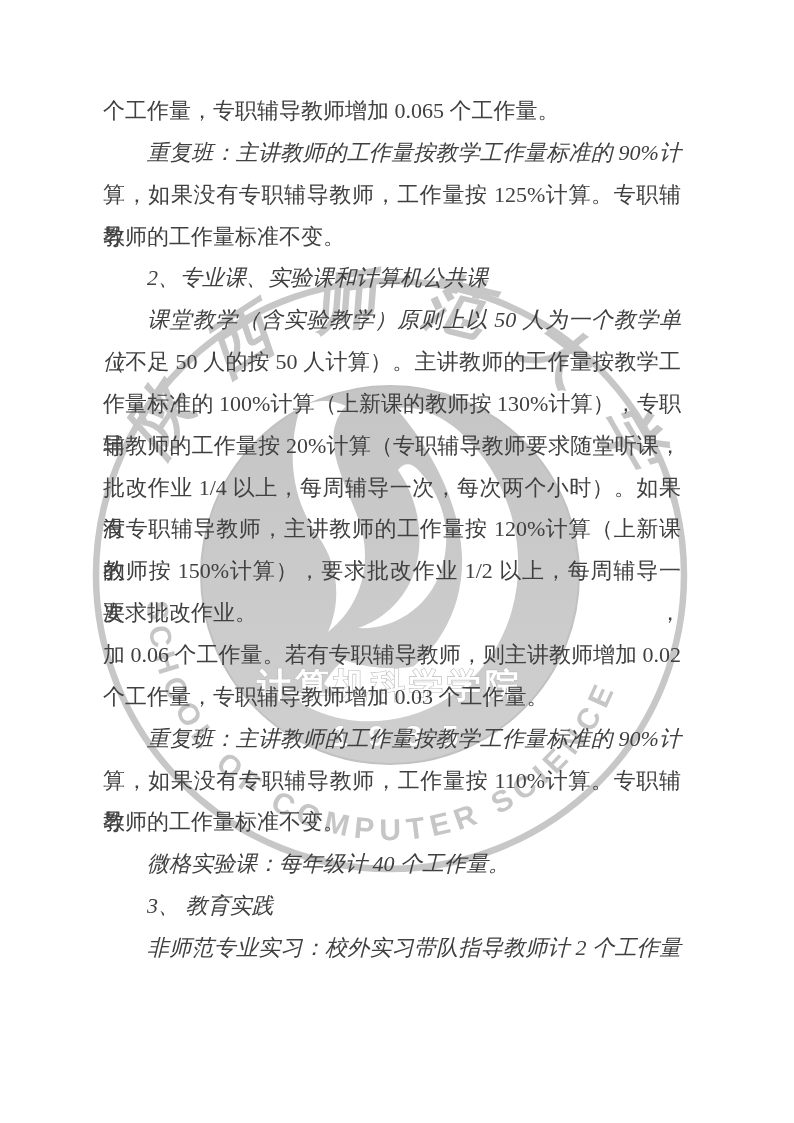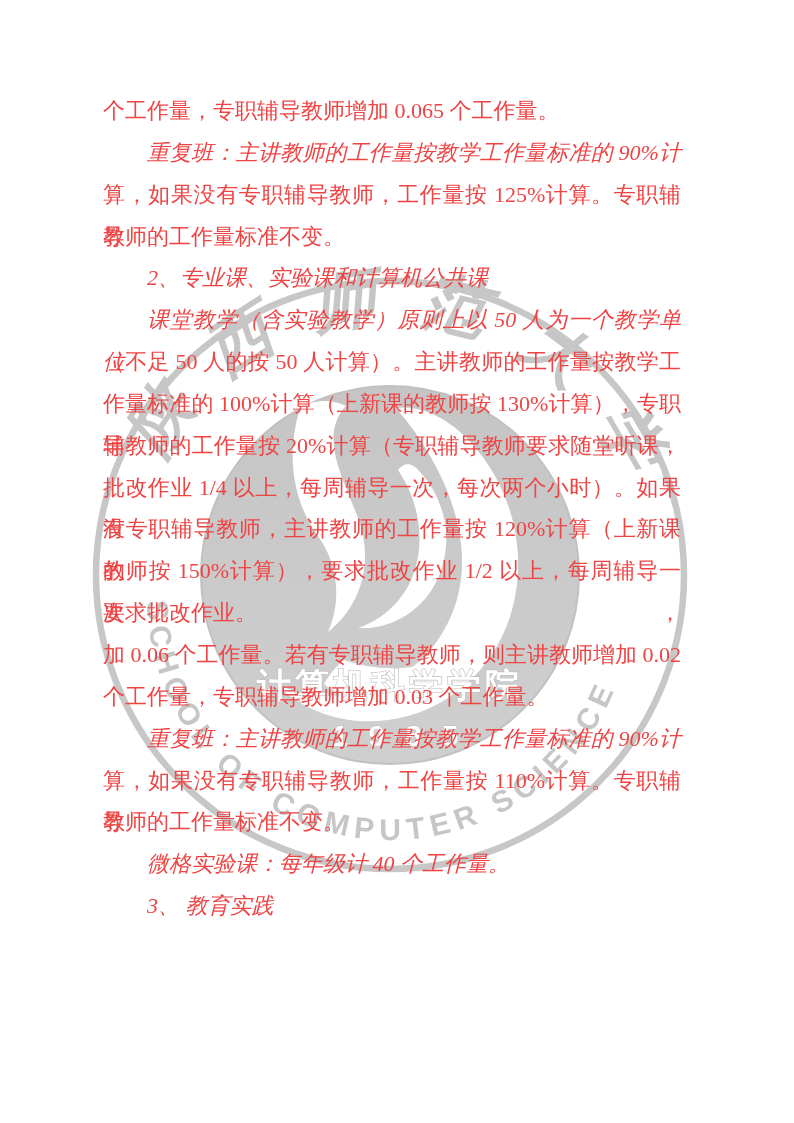--- a/index.html
+++ b/index.html
@@ -26,21 +26,21 @@
     font-size:34px;font-weight:bold;letter-spacing:4px;fill:#ffffff;
     stroke:#bdbdbd;stroke-width:1.2;paint-order:stroke fill;text-anchor:middle;
   }
   .year{
     font-family:"Liberation Sans","DejaVu Sans",sans-serif;
     font-size:30px;font-weight:bold;letter-spacing:20px;fill:#ffffff;
     stroke:#bdbdbd;stroke-width:1;paint-order:stroke fill;text-anchor:middle;
   }
   .textblock{
     position:absolute;left:103px;top:90px;width:578px;
-    color:#ef4444;
+    color:#404040;
   }
   .line{
     height:41.85px;line-height:41.85px;font-size:22px;
     text-align:left;
   }
   .line.justify{text-align:justify;text-align-last:justify;text-justify:inter-character;}
   .line.indent{text-indent:44px;font-style:italic;}
 </style>
 </head>
 <body>
@@ -103,15 +103,16 @@
       <div class="line justify">有专职辅导教师，主讲教师的工作量按 120%计算（上新课的</div>
       <div class="line justify">教师按 150%计算），要求批改作业 1/2 以上，每周辅导一次，</div>
       <div class="line">要求批改作业。</div>
       <div class="line justify">加 0.06 个工作量。若有专职辅导教师，则主讲教师增加 0.02</div>
       <div class="line">个工作量，专职辅导教师增加 0.03 个工作量。</div>
       <div class="line indent justify">重复班：主讲教师的工作量按教学工作量标准的 90%计</div>
       <div class="line justify">算，如果没有专职辅导教师，工作量按 110%计算。专职辅导</div>
       <div class="line">教师的工作量标准不变。</div>
       <div class="line indent">微格实验课：每年级计 40 个工作量。</div>
       <div class="line indent">3、 教育实践</div>
+      <div class="line indent justify">非师范专业实习：校外实习带队指导教师计 2 个工作量</div>
     </div>
 
 </div>
 
 </body></html>

